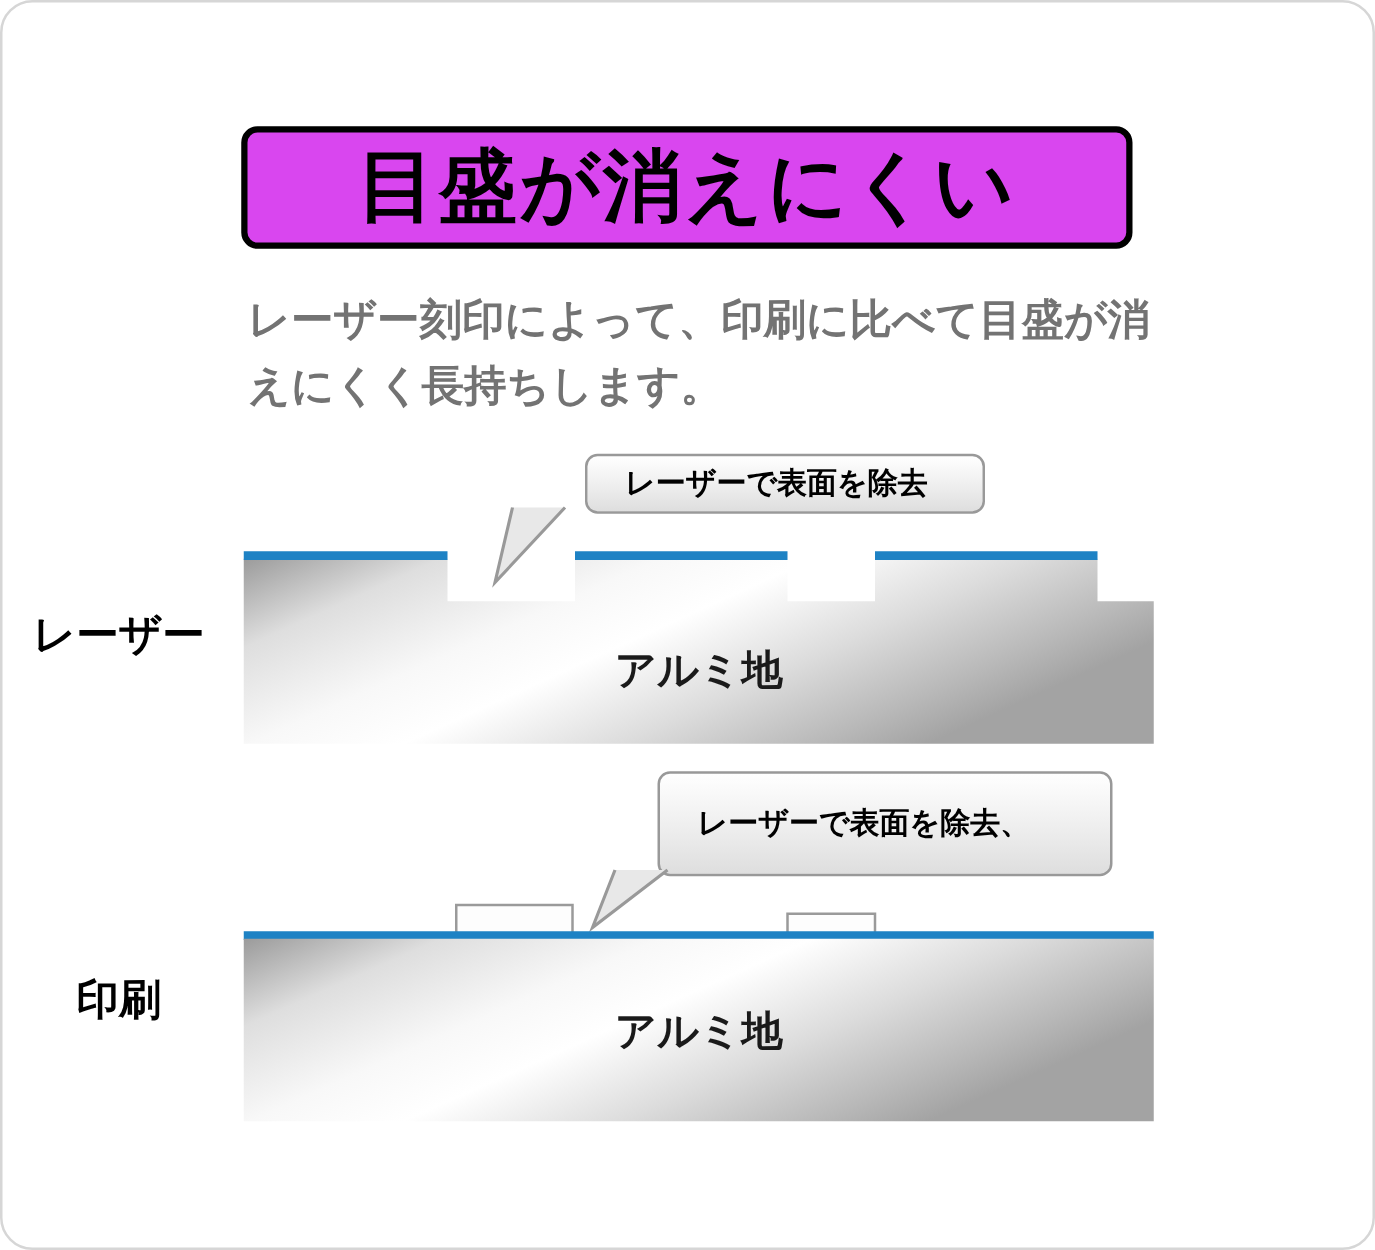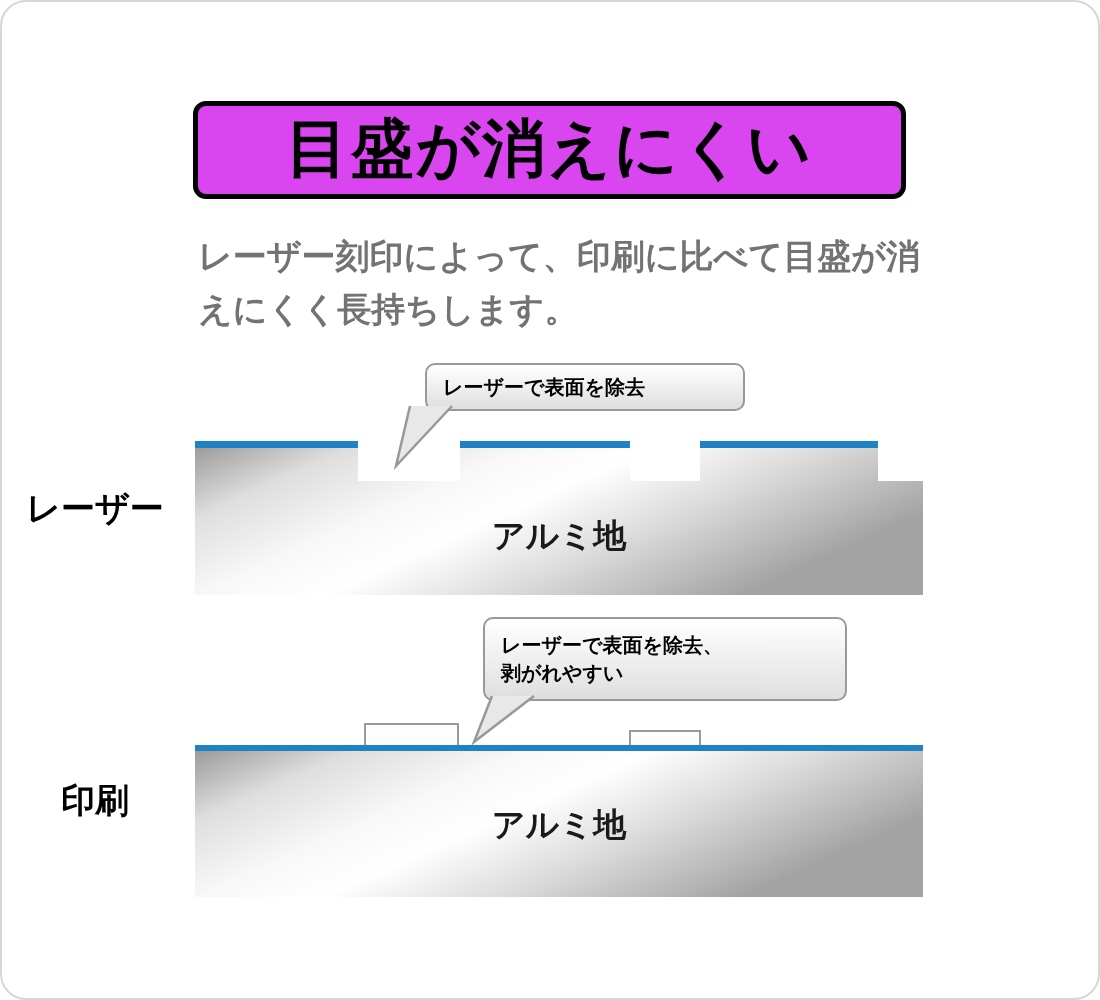--- a/index.html
+++ b/index.html
@@ -35,23 +35,23 @@
   .side-label{
     position:absolute;left:10px;width:170px;text-align:center;
     font-size:34px;font-weight:700;color:#000;line-height:1.3;
   }
   .side-label.laser{top:486px;}
   .side-label.print{top:778px;}
   
   .bubble{
     position:absolute;background:linear-gradient(180deg,#ffffff 0%,#ececec 60%,#dedede 100%);
     border:2px solid var(--bubble-border);border-radius:10px;
-    font-size:20px;font-weight:700;color:#000;
+    font-size:24px;font-weight:700;color:#000;
     display:flex;flex-direction:column;justify-content:center;
-    padding:6px 16px;line-height:1.4;white-space:nowrap;
+    padding:6px 30px;line-height:1.4;white-space:nowrap;margin-left:43px;
   }
   .bubble.laser{left:425px;top:363px;width:320px;height:48px;}
   .bubble.print{left:483px;top:617px;width:364px;height:84px;}
   .tail{position:absolute;overflow:visible;}
   .tail path{fill:#e8e8e8;stroke:var(--bubble-border);stroke-width:2.5;}
   .tail.laser{left:396px;top:406px;width:64px;height:66px;}
   .tail.print{left:474px;top:696px;width:64px;height:52px;}
   
   .block-svg{position:absolute;overflow:visible;}
   .block-svg.laser{left:195px;top:439px;width:728px;height:158px;}
@@ -101,21 +101,20 @@
   <rect class="coat" x="0" y="2" width="163" height="7"></rect>
   <rect class="coat" x="265" y="2" width="170" height="7"></rect>
   <rect class="coat" x="505" y="2" width="178" height="7"></rect>
   <text class="block-text" x="364" y="108">アルミ地</text>
 </svg>
 
 <div class="side-label print">印刷</div>
 
 <div class="bubble print">
   <div>レーザーで表面を除去、</div>
-  <div>剥がれやすい</div>
 </div>
 <svg class="tail print" viewBox="0 0 64 52">
   <path d="M18,0 L0,46 L60,0"></path>
 </svg>
 
 <svg class="block-svg print" viewBox="0 0 728 178">
   <defs>
     <linearGradient id="metal2" x1="0" y1="0" x2="1" y2="0.45">
       <stop offset="0" stop-color="#9b9b9b"></stop>
       <stop offset="0.18" stop-color="#dedede"></stop>

